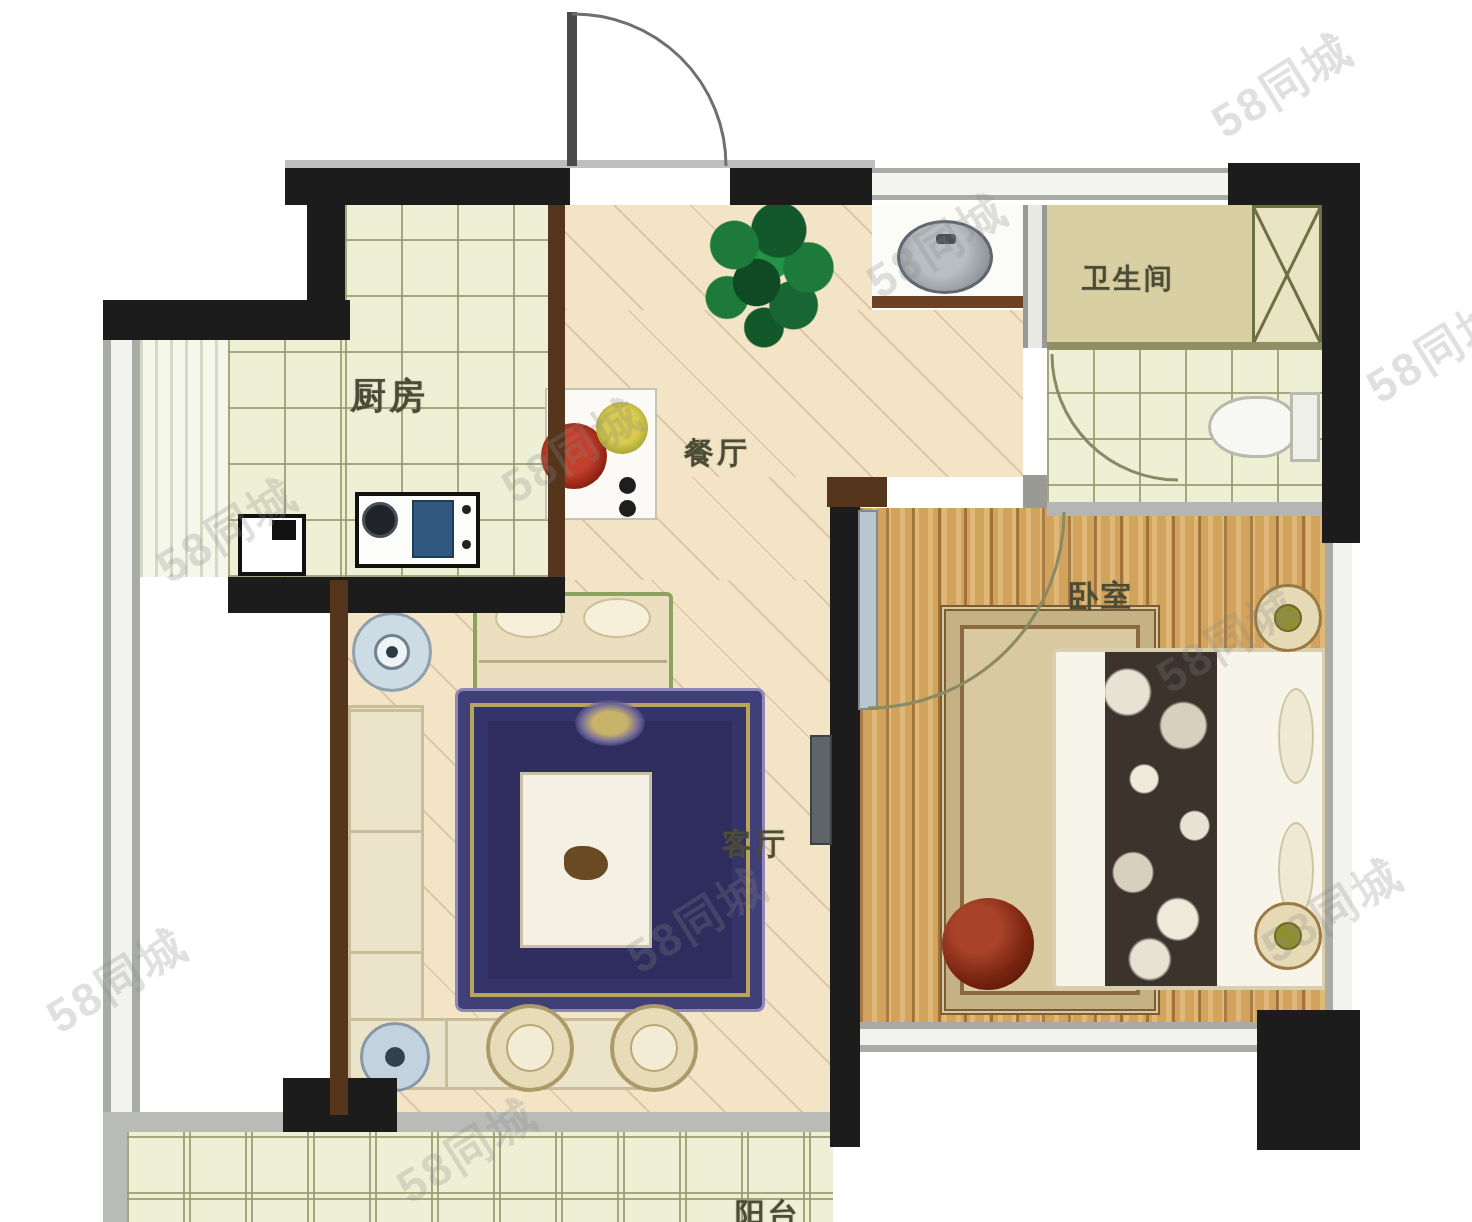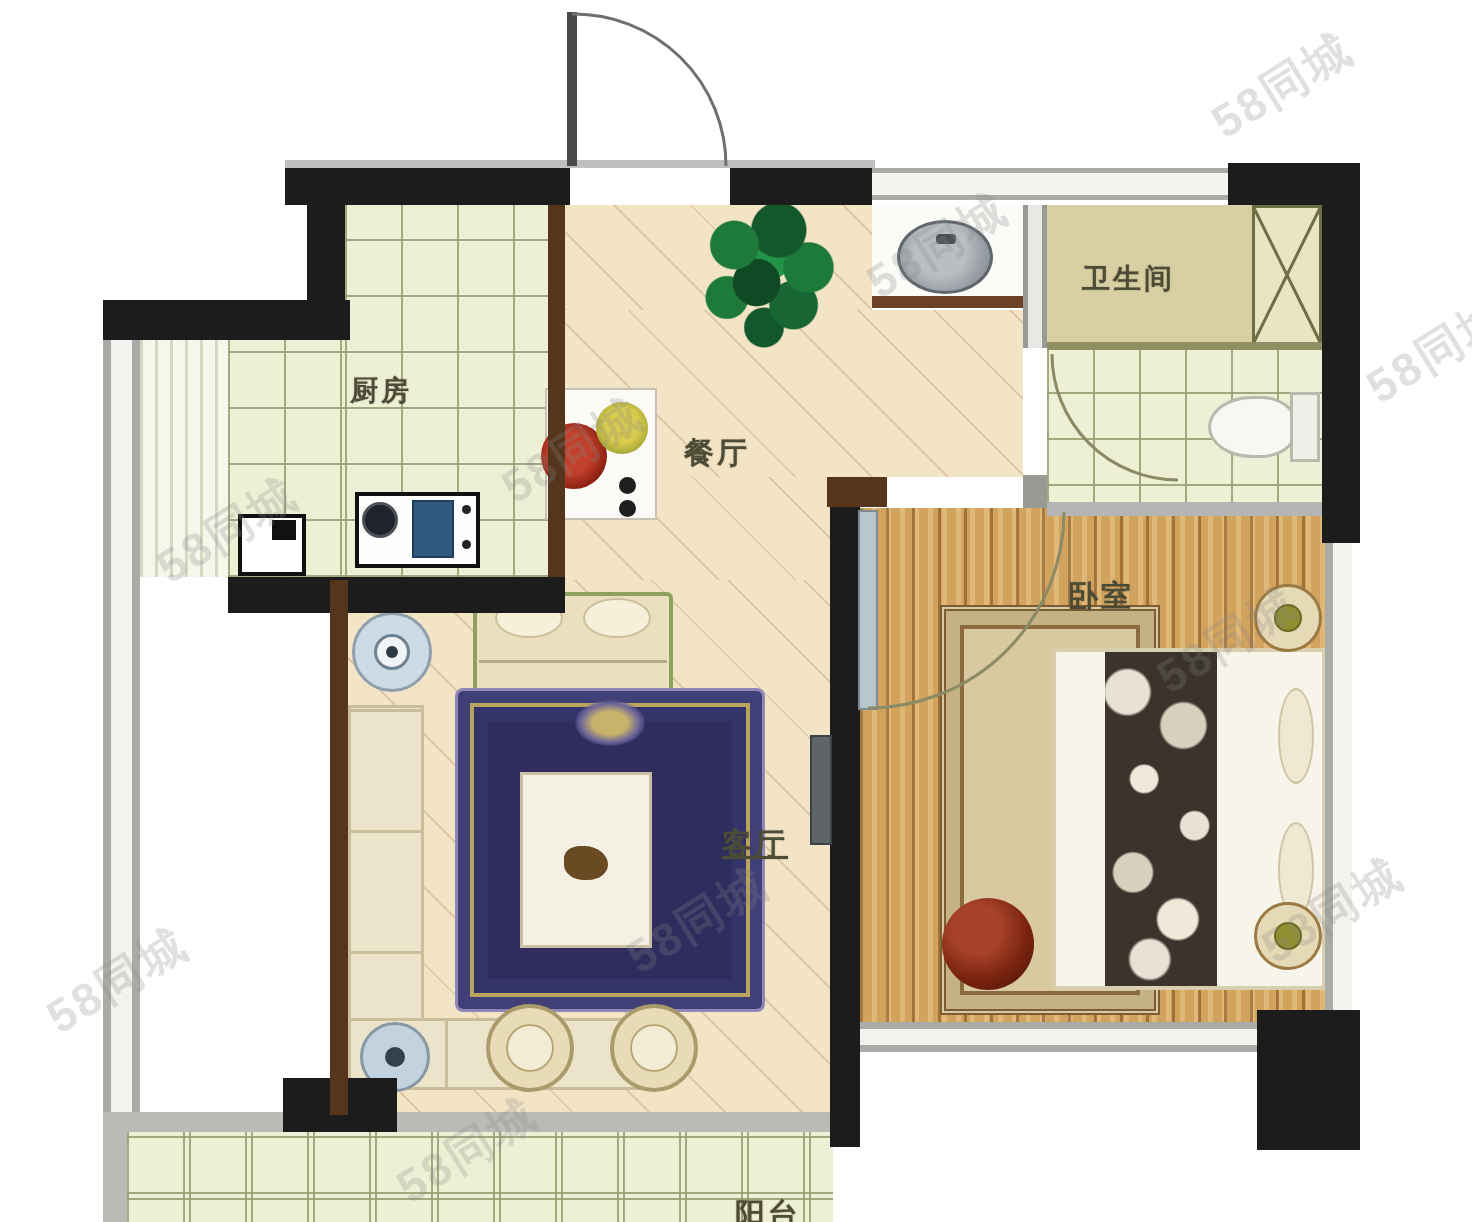--- a/index.html
+++ b/index.html
@@ -166,25 +166,25 @@
 
   <svg class="overlay" width="1472" height="1222" viewBox="0 0 1472 1222">
     <line x1="572" y1="12" x2="572" y2="166" stroke="#4a4a4a" stroke-width="10"></line>
     <path d="M572,14 A152,152 0 0 1 726,166" fill="none" stroke="#6f6f6f" stroke-width="3"></path>
     <path d="M868,708 A196,196 0 0 0 1064,512" fill="none" stroke="#8a8a66" stroke-width="3"></path>
     <path d="M1052,354 A126,126 0 0 0 1178,480" fill="none" stroke="#8a8a66" stroke-width="3"></path>
     <line x1="1254" y1="208" x2="1320" y2="342" stroke="#6f6f45" stroke-width="3"></line>
     <line x1="1320" y1="208" x2="1254" y2="342" stroke="#6f6f45" stroke-width="3"></line>
   </svg>
 
-  <div class="room-label" style="left:350px;top:372px;font-size:28px;">厨房</div>
+  <div class="room-label" style="left:350px;top:372px;font-size:36px;">厨房</div>
   <div class="room-label" style="left:684px;top:433px;">餐厅</div>
   <div class="room-label" style="left:1082px;top:260px;font-size:28px;">卫生间</div>
   <div class="room-label" style="left:1068px;top:576px;">卧室</div>
-  <div class="room-label" style="left:722px;top:824px;text-decoration:underline;">客厅</div>
+  <div class="room-label" style="left:722px;top:824px;">客厅</div>
   <div class="room-label" style="left:735px;top:1194px;font-size:30px;">阳台</div>
 
   <div class="wm" style="left:1205px;top:55px;">58同城</div>
   <div class="wm" style="left:1360px;top:320px;">58同城</div>
   <div class="wm" style="left:1150px;top:610px;">58同城</div>
   <div class="wm" style="left:1255px;top:880px;">58同城</div>
   <div class="wm" style="left:860px;top:215px;">58同城</div>
   <div class="wm" style="left:495px;top:420px;">58同城</div>
   <div class="wm" style="left:620px;top:890px;">58同城</div>
   <div class="wm" style="left:150px;top:500px;">58同城</div>

